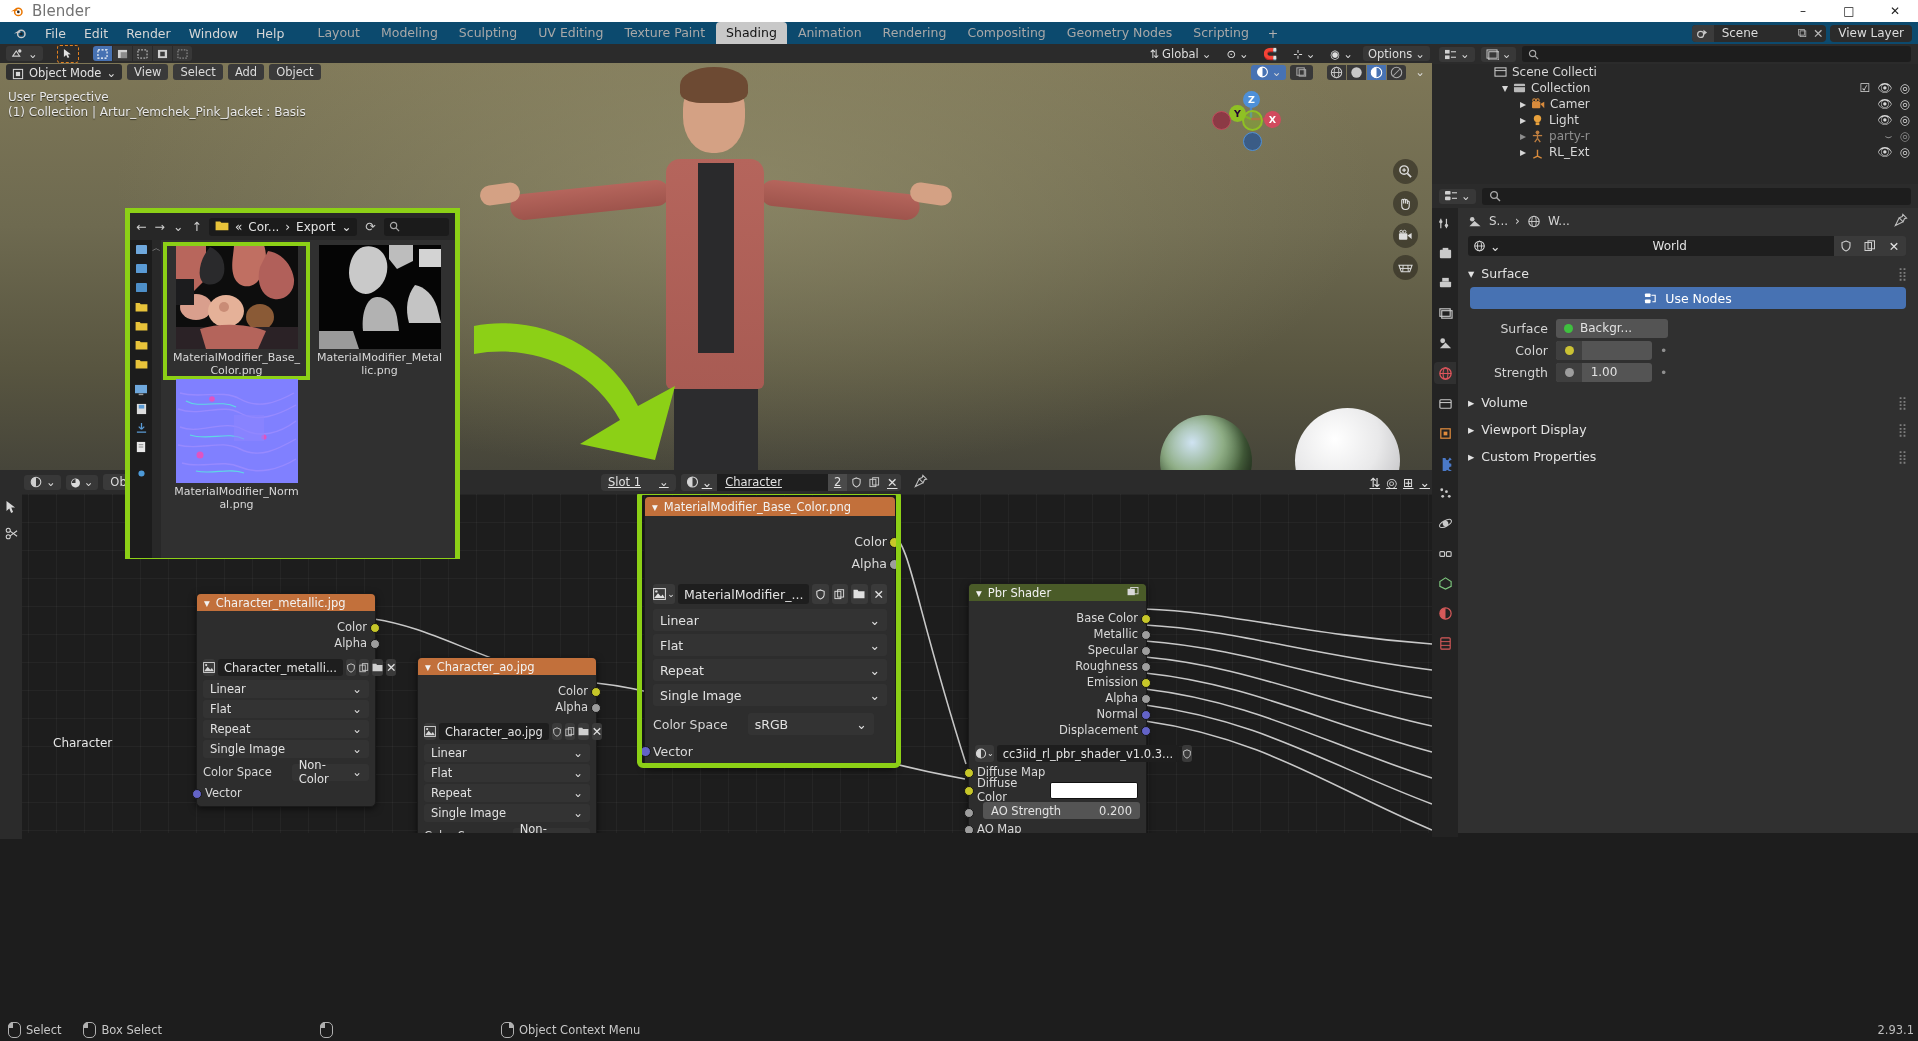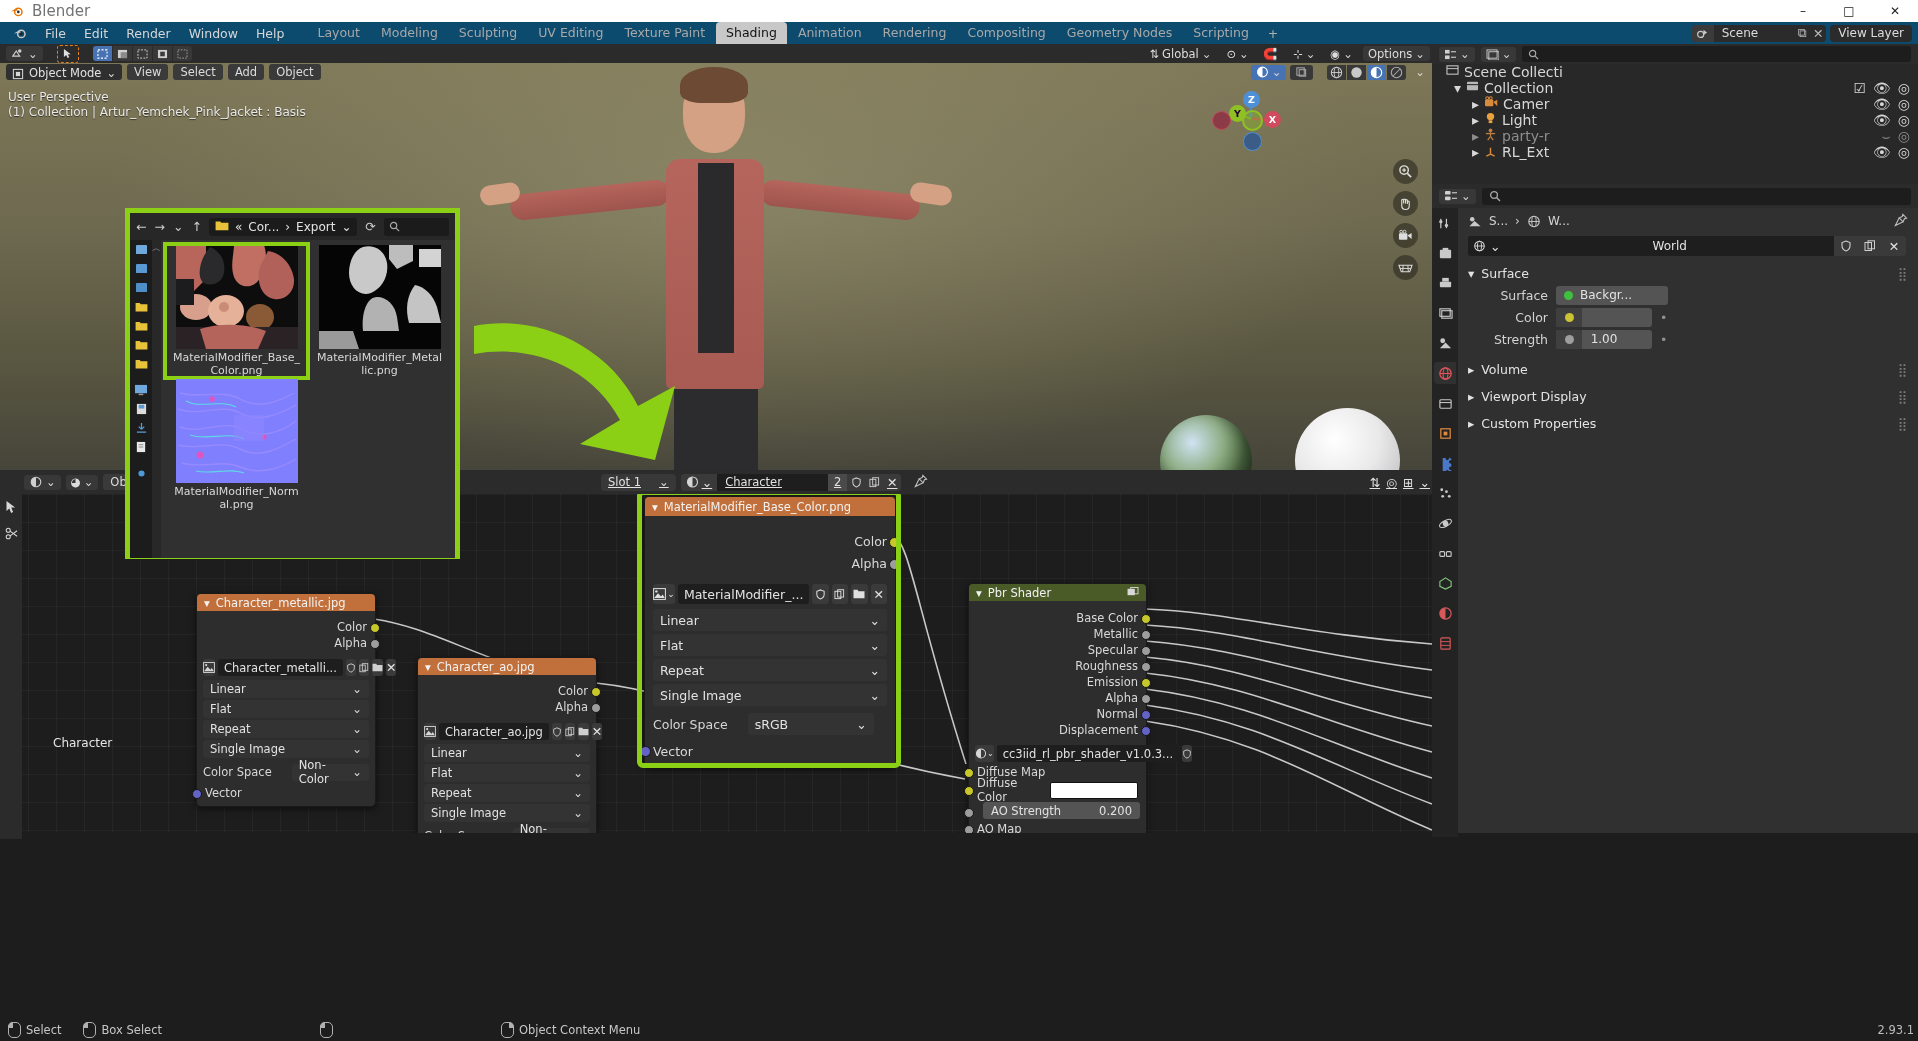--- a/index.html
+++ b/index.html
@@ -130,21 +130,21 @@
   .prop-label{color:#d6d6d6;}
   .prop-val{flex:1;height:17px;background:#333333;border-radius:3px;display:flex;align-items:center;justify-content:space-between;padding:0 7px;font-size:11.5px;}
   .num-row{display:flex;align-items:center;height:17px;background:#545454;border-radius:3px;padding:0 8px;font-size:11.5px;justify-content:space-between;margin:2px 6px 2px 14px;}
   .swatch{height:15px;background:#ffffff;border-radius:2px;border:1px solid #111;}
   .sel-outline{position:absolute;border:5px solid #8cd016;border-radius:6px;box-sizing:border-box;pointer-events:none;z-index:25;}
 
   
   .outliner{position:absolute;left:1432px;top:44px;width:486px;height:140px;background:#282828;}
   .out-hdr{height:20px;background:#2b2b2b;display:flex;align-items:center;gap:6px;padding:0 7px;}
   .out-search{flex:1;height:16px;background:#1d1d1d;border-radius:3px;display:flex;align-items:center;padding:0 6px;}
-  .out-row{height:16px;display:flex;font-size:14px;color:#d7d7d7;padding-left:8px;gap:5px;}
+  .out-row{height:16px;display:flex;align-items:center;font-size:12px;color:#d7d7d7;padding-left:8px;gap:5px;margin-left:48px;}
   .out-row.dim{color:#8e8e8e;}
   .out-icons{margin-left:auto;display:flex;gap:7px;padding-right:8px;align-items:center;}
 
   
   .props{position:absolute;left:1432px;top:184px;width:486px;height:649px;background:#303030;}
   .props-hdr{height:24px;background:#2b2b2b;display:flex;align-items:center;gap:6px;padding:0 7px;}
   .props-search{flex:1;height:17px;background:#1d1d1d;border-radius:3px;display:flex;align-items:center;padding:0 7px;}
   .props-tabs{position:absolute;left:0;top:24px;width:26px;height:625px;background:#232323;display:flex;flex-direction:column;align-items:center;padding-top:4px;gap:8px;}
   .ptab{width:22px;height:22px;display:flex;align-items:center;justify-content:center;border-radius:4px 0 0 4px;}
   .ptab.on{background:#303030;}
@@ -1220,20 +1220,28 @@
           </div>
         <div class="b" style="border-radius:0 3px 3px 0">✕</div>
       </div>
 
       <div class="panel-title">
         <span>▾</span>
         <span>Surface</span>
         <span style="margin-left:auto;color:#7d7d7d;letter-spacing:1px">⣿</span>
       </div>
 
+      <div class="usenodes">
+        <svg width="14" height="13" viewBox="0 0 15 14">
+            <rect x="1" y="1.5" width="6" height="4" rx="1" fill="#fff"></rect>
+            <rect x="1" y="8" width="6" height="4" rx="1" fill="#fff"></rect>
+            <path d="M8 3.5h4v7h-3" fill="none" stroke="#fff" stroke-width="1.2"></path>
+          </svg>
+        <span>Use Nodes</span>
+      </div>
 
       <div class="prow">
         <span class="lbl">Surface</span>
         <div class="ctl" style="flex:0 0 96px">
           <span class="dot" style="background:#3fc03f"></span>
           <span>Backgr...</span>
         </div>
       </div>
 
       <div class="prow">

